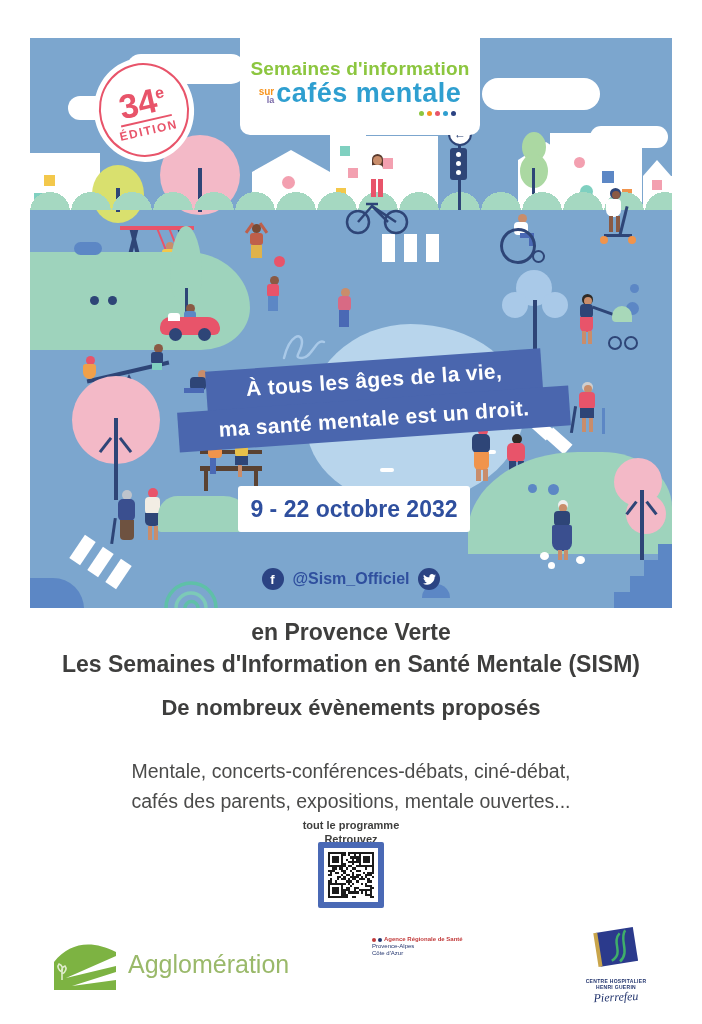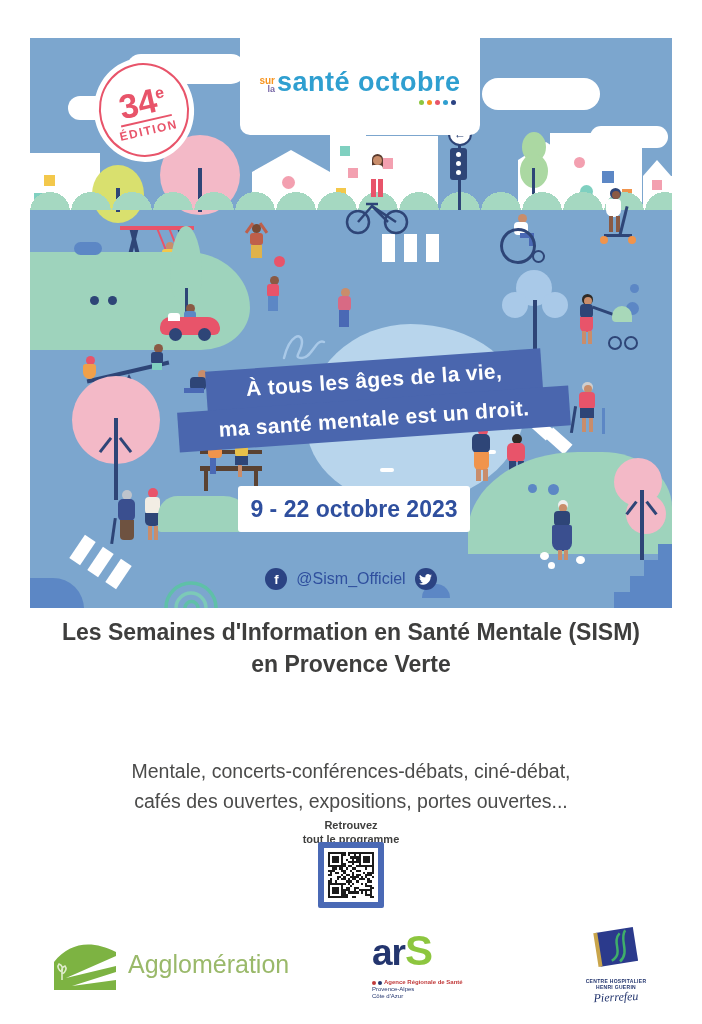--- a/index.html
+++ b/index.html
@@ -369,42 +369,43 @@
   <div class="abs" style="left:392px;top:546px;width:28px;height:14px;background:#5c87c5;border-radius:14px 14px 0 0"></div>
 
   <div class="banner-bar" style="left:176px;top:322px;width:336px;height:40px;font-size:21px;line-height:40px">
     <span>À tous les âges de la vie,</span>
   </div>
   <div class="banner-bar" style="left:148px;top:361px;width:392px;height:40px;font-size:21px;line-height:40px">
     <span>ma santé mentale est un droit.</span>
   </div>
 
   <div class="date-box" style="left:208px;top:448px;width:232px;height:46px;font-size:23px;line-height:46px">
-    <span>9 - 22 octobre 2023</span>
+    <span>9 - 22 octobre 2032</span>
   </div>
 
   <div class="abs" style="left:0;top:530px;width:642px;display:flex;justify-content:center;align-items:center;gap:9px">
     <div class="soc-ic">
         <span>f</span>
       </div>
-    <div style="font-weight:normal;font-size:16px;color:#2f4f9e"><span>@Sism_Officiel</span></div>
+    <div style="font-weight:bold;font-size:16px;color:#2f4f9e"><span>@Sism_Officiel</span></div>
     <div class="soc-ic">
       <svg width="13" height="11" viewBox="0 0 24 20">
           <path fill="#fff" d="M24 2.4c-.9.4-1.8.7-2.8.8 1-.6 1.8-1.6 2.1-2.7-.9.6-2 1-3.1 1.2C19.3.7 18 0 16.6 0c-2.7 0-4.9 2.2-4.9 4.9 0 .4 0 .8.1 1.1C7.7 5.8 4.1 3.9 1.7 1 1.2 1.8 1 2.6 1 3.5c0 1.7.9 3.2 2.2 4.1-.8 0-1.6-.2-2.2-.6v.1c0 2.4 1.7 4.4 3.9 4.8-.4.1-.8.2-1.3.2-.3 0-.6 0-.9-.1.6 2 2.4 3.4 4.6 3.4-1.7 1.3-3.8 2.1-6.1 2.1-.4 0-.8 0-1.2-.1 2.2 1.4 4.8 2.2 7.5 2.2 9.1 0 14-7.5 14-14v-.6c1-.7 1.8-1.6 2.5-2.6z"></path>
         </svg>
     </div>
   </div>
 
   <div class="logo-box">
+    <div style="font-weight:bold;font-size:19px;color:#8cc63f;letter-spacing:.2px"><span>Semaines d'information</span></div>
     <div style="display:flex;align-items:flex-end;gap:2px;margin-top:-2px">
       <div style="display:flex;flex-direction:column;align-items:flex-end;line-height:9px;padding-bottom:4px">
         <span style="font-weight:bold;font-size:10px;color:#f7941e">sur</span>
         <span style="font-weight:bold;font-size:9px;color:#7a6aa8">la</span>
       </div>
-      <span style="font-weight:bold;font-size:27px;color:#2f9fd0;letter-spacing:.5px">santé octobre</span>
+      <span style="font-weight:bold;font-size:27px;color:#2f9fd0;letter-spacing:.5px">cafés mentale</span>
     </div>
     <div style="display:flex;gap:3px;align-self:flex-end;margin-right:24px;margin-top:2px">
       <div class="r" style="width:5px;height:5px;background:#8cc63f"></div>
       <div class="r" style="width:5px;height:5px;background:#f7941e"></div>
       <div class="r" style="width:5px;height:5px;background:#e8546a"></div>
       <div class="r" style="width:5px;height:5px;background:#2f9fd0"></div>
       <div class="r" style="width:5px;height:5px;background:#2b4383"></div>
     </div>
   </div>
 
@@ -414,35 +415,36 @@
       <span>34</span><sup style="font-size:16px">e</sup>
     </div>
     <div style="width:52px;height:2px;background:#e8546a;margin:2px 0"></div>
     <div style="font-weight:bold;font-size:12px;color:#e8546a;letter-spacing:1.5px">
       <span>ÉDITION</span>
     </div>
   </div>
 </div>
 
 <div class="headline" style="top:616px">
+  <span style="display:block">en Provence Verte</span>
   <span style="display:block">Les Semaines d'Information en Santé Mentale (SISM)</span>
-  <span style="display:block">en Provence Verte</span>
 </div>
 
 <div class="subline" style="top:692px">
+  <span style="display:block">De nombreux évènements proposés</span>
 </div>
 
 <div class="events" style="top:756px">
   <span style="display:block">Mentale, concerts-conférences-débats, ciné-débat,</span>
-  <span style="display:block">cafés des ouvertes, expositions, portes ouvertes...</span>
+  <span style="display:block">cafés des parents, expositions, mentale ouvertes...</span>
 </div>
 
 <div class="qr-label" style="top:818px">
+  <span style="display:block">tout le programme</span>
   <span style="display:block">Retrouvez</span>
-  <span style="display:block">tout le programme</span>
 </div>
 <div class="qr-frame">
   <div style="width:46px;height:46px"><svg width="46" height="46" viewBox="0 0 46 46" fill="#1b1b1b" shape-rendering="crispEdges">
         <rect x="0.00" y="0.00" width="2.19" height="2.19"></rect>
         <rect x="2.19" y="0.00" width="2.19" height="2.19"></rect>
         <rect x="4.38" y="0.00" width="2.19" height="2.19"></rect>
         <rect x="6.57" y="0.00" width="2.19" height="2.19"></rect>
         <rect x="8.76" y="0.00" width="2.19" height="2.19"></rect>
         <rect x="10.95" y="0.00" width="2.19" height="2.19"></rect>
         <rect x="13.14" y="0.00" width="2.19" height="2.19"></rect>
@@ -685,23 +687,20 @@
   <svg width="66" height="56" viewBox="0 0 66 56">
     <path d="M2 54 L2 26 C18 6 40 4 64 16 L64 20 L14 42 L64 30 L64 36 L20 50 L64 44 L64 54 Z" fill="#7db342"></path>
     <path d="M10 44 v-10 M10 36 c-4 -2 -5 -6 -3 -8 c3 1 4 4 3 8 M10 38 c4 -2 5 -6 3 -8 c-3 1 -4 4 -3 8" stroke="#dfeccb" stroke-width="1.6" fill="none"></path>
   </svg>
   <div>
     <div style="font-size:25px;color:#9ab96a;line-height:27px">Agglomération</div>
   </div>
 </div>
 
 <div class="abs" style="left:372px;top:934px;width:110px">
-  <div style="line-height:34px">
-    <span style="font-weight:bold;font-size:37px;color:#23356e;letter-spacing:-1px">ar</span><span style="font-weight:bold;font-size:42px;color:#8dc63f">S</span>
-  </div>
   <div style="display:flex;align-items:center;gap:2px;margin-top:2px">
     <span class="r" style="display:inline-block;width:4px;height:4px;background:#c13a3a"></span>
     <span class="r" style="display:inline-block;width:4px;height:4px;background:#23356e"></span>
     <span class="tiny" style="color:#c13a3a;font-weight:bold">Agence Régionale de Santé</span>
   </div>
   <div class="tiny" style="color:#23356e">Provence-Alpes</div>
   <div class="tiny" style="color:#23356e">Côte d'Azur</div>
 </div>
 
 <div class="abs" style="left:576px;top:924px;width:80px;text-align:center">

